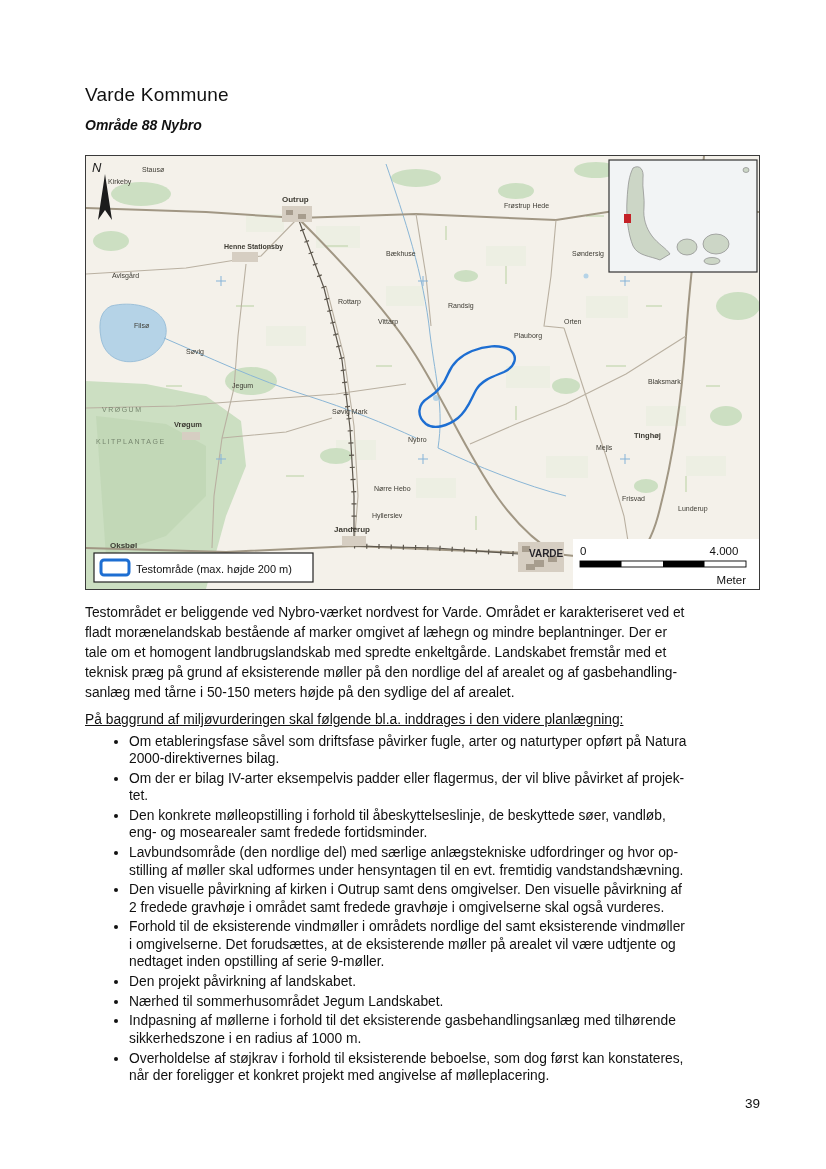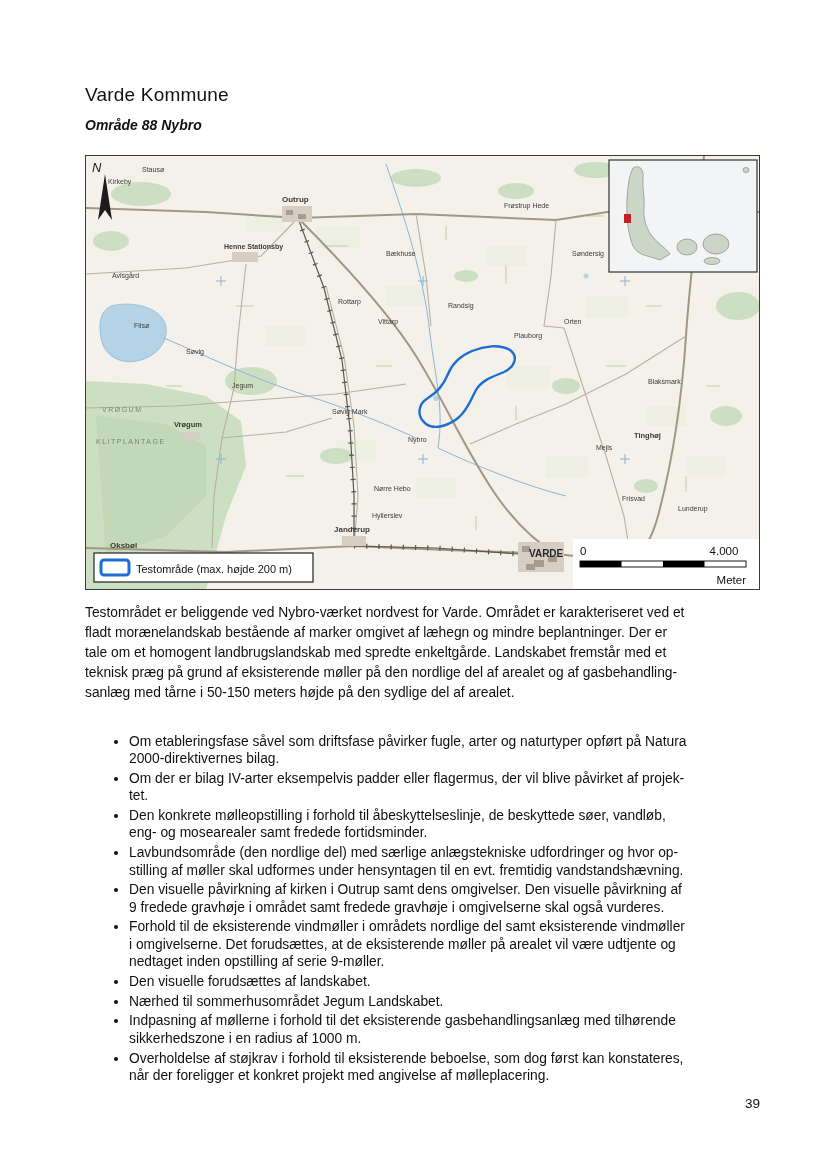--- a/index.html
+++ b/index.html
@@ -242,37 +242,38 @@
       </g>
     </svg>
   </div>
 
   <div class="intro">Testområdet er beliggende ved Nybro-værket nordvest for Varde. Området er karakteriseret ved et
 fladt morænelandskab bestående af marker omgivet af læhegn og mindre beplantninger. Der er
 tale om et homogent landbrugslandskab med spredte enkeltgårde. Landskabet fremstår med et
 teknisk præg på grund af eksisterende møller på den nordlige del af arealet og af gasbehandling-
 sanlæg med tårne i 50-150 meters højde på den sydlige del af arealet.</div>
 
+  <div class="list-heading">På baggrund af miljøvurderingen skal følgende bl.a. inddrages i den videre planlægning:</div>
 
   <div class="bullets">
     <ul>
       <li>Om etableringsfase såvel som driftsfase påvirker fugle, arter og naturtyper opført på Natura
 2000-direktivernes bilag.</li>
       <li>Om der er bilag IV-arter eksempelvis padder eller flagermus, der vil blive påvirket af projek-
 tet.</li>
       <li>Den konkrete mølleopstilling i forhold til åbeskyttelseslinje, de beskyttede søer, vandløb,
 eng- og mosearealer samt fredede fortidsminder.</li>
       <li>Lavbundsområde (den nordlige del) med særlige anlægstekniske udfordringer og hvor op-
 stilling af møller skal udformes under hensyntagen til en evt. fremtidig vandstandshævning.</li>
       <li>Den visuelle påvirkning af kirken i Outrup samt dens omgivelser. Den visuelle påvirkning af
-9 fredede gravhøje i området samt fredede gravhøje i omgivelserne skal også vurderes.</li>
+2 fredede gravhøje i området samt fredede gravhøje i omgivelserne skal også vurderes.</li>
       <li>Forhold til de eksisterende vindmøller i områdets nordlige del samt eksisterende vindmøller
 i omgivelserne. Det forudsættes, at de eksisterende møller på arealet vil være udtjente og
 nedtaget inden opstilling af serie 9-møller.</li>
-      <li>Den visuelle forudsættes af landskabet.</li>
+      <li>Den projekt påvirkning af landskabet.</li>
       <li>Nærhed til sommerhusområdet Jegum Landskabet.</li>
       <li>Indpasning af møllerne i forhold til det eksisterende gasbehandlingsanlæg med tilhørende
 sikkerhedszone i en radius af 1000 m.</li>
       <li>Overholdelse af støjkrav i forhold til eksisterende beboelse, som dog først kan konstateres,
 når der foreligger et konkret projekt med angivelse af mølleplacering.</li>
     </ul>
   </div>
 
   <div class="page-number">39</div>
 

